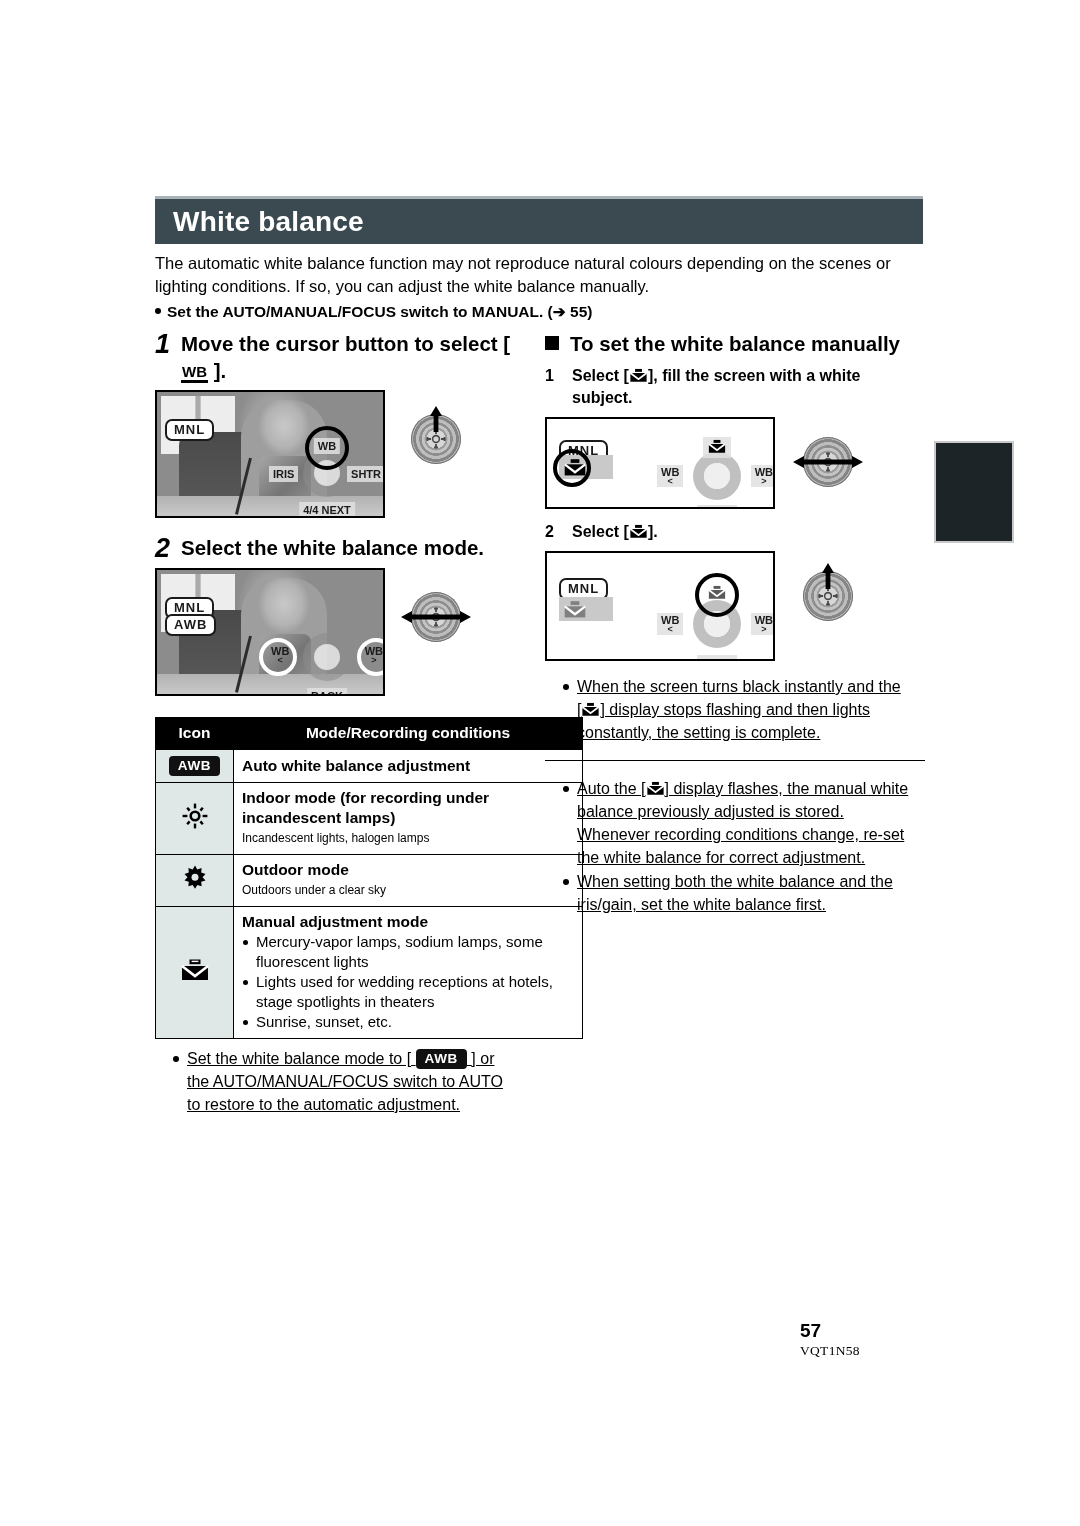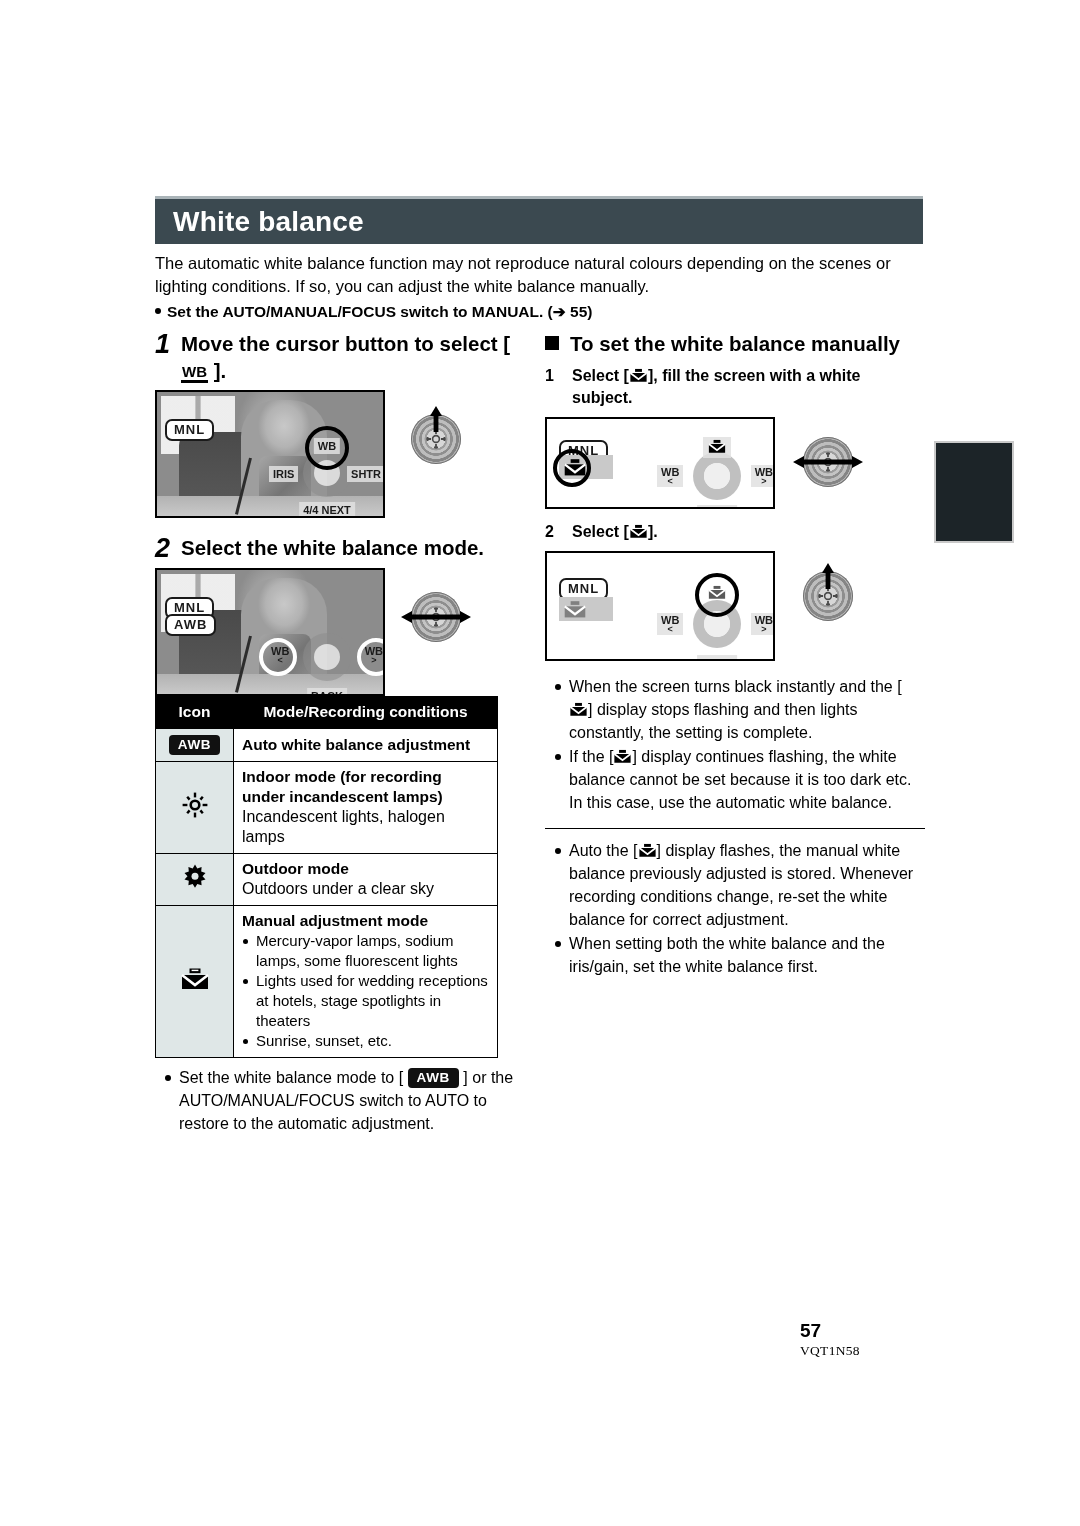--- a/index.html
+++ b/index.html
@@ -310,22 +310,22 @@
   .joy-arrow-h {
     position: absolute;
     left: -4px;
     top: 50%;
     margin-top: -7px;
   }
 
   
   table.modes {
     border-collapse: collapse;
-    width: 343px;
-    margin-top: 0;
+    width: 428px;
+    margin-top: 21px;
     table-layout: fixed;
   }
   table.modes th {
     background: #000000;
     color: #ffffff;
     font-size: 15.5px;
     font-weight: bold;
     padding: 6px 0 7px 0;
     border: 1px solid #000;
   }
@@ -342,21 +342,21 @@
     text-align: center;
     padding: 6px 2px;
     vertical-align: middle;
   }
   .mode-title {
     font-weight: bold;
     font-size: 15.5px;
     line-height: 20px;
   }
   .mode-sub {
-    font-size: 16px;
+    font-size: 12px;
     line-height: 20px;
   }
   ul.mode-list {
     margin: 0;
     padding: 0;
     list-style: none;
   }
   ul.mode-list li {
     position: relative;
     padding-left: 14px;
@@ -381,23 +381,24 @@
     font-weight: bold;
     letter-spacing: 0.6px;
     padding: 2px 9px 3px 9px;
     border-radius: 4px;
     line-height: 15px;
     vertical-align: 1px;
   }
 
   
   ul.body-list {
-    margin: 8px;
+    margin: 16px;
     padding: 0;
     list-style: none;
+    text-decoration: underline;
   }
   ul.body-list li {
     position: relative;
     padding-left: 16px;
     font-size: 16px;
     line-height: 23px;
     margin-bottom: 1px;
   }
   ul.body-list li::before {
     content: "";
@@ -835,25 +836,20 @@
         </div>
       </div>
     </div>
 
     <ul class="body-list" style="margin-top:14px;">
       <li><span>When the screen turns black instantly and the [</span><span class="mwb-glyph"><svg width="19" height="15" viewBox="0 0 30 24">
               <path d="M2 8 L28 8 L28 22 L2 22 Z" fill="#000"></path>
               <path d="M2 8 L15 18 L28 8" fill="none" stroke="#fff" stroke-width="2.8"></path>
               <path d="M9.5 1.5 L20.5 1.5 L20.5 6.2 L9.5 6.2 Z" fill="#000"></path>
             </svg></span><span>] display stops flashing and then lights constantly, the setting is complete.</span></li>
-      <li><span>If the [</span><span class="mwb-glyph"><svg width="19" height="15" viewBox="0 0 30 24">
-              <path d="M2 8 L28 8 L28 22 L2 22 Z" fill="#000"></path>
-              <path d="M2 8 L15 18 L28 8" fill="none" stroke="#fff" stroke-width="2.8"></path>
-              <path d="M9.5 1.5 L20.5 1.5 L20.5 6.2 L9.5 6.2 Z" fill="#000"></path>
-            </svg></span><span>] display continues flashing, the white balance cannot be set because it is too dark etc. In this case, use the automatic white balance.</span></li>
     </ul>
 
     <hr class="hr-rule">
 
     <ul class="body-list">
       <li><span>Auto the [</span><span class="mwb-glyph"><svg width="19" height="15" viewBox="0 0 30 24">
               <path d="M2 8 L28 8 L28 22 L2 22 Z" fill="#000"></path>
               <path d="M2 8 L15 18 L28 8" fill="none" stroke="#fff" stroke-width="2.8"></path>
               <path d="M9.5 1.5 L20.5 1.5 L20.5 6.2 L9.5 6.2 Z" fill="#000"></path>
             </svg></span><span>] display flashes, the manual white balance previously adjusted is stored. Whenever recording conditions change, re-set the white balance for correct adjustment.</span></li>

